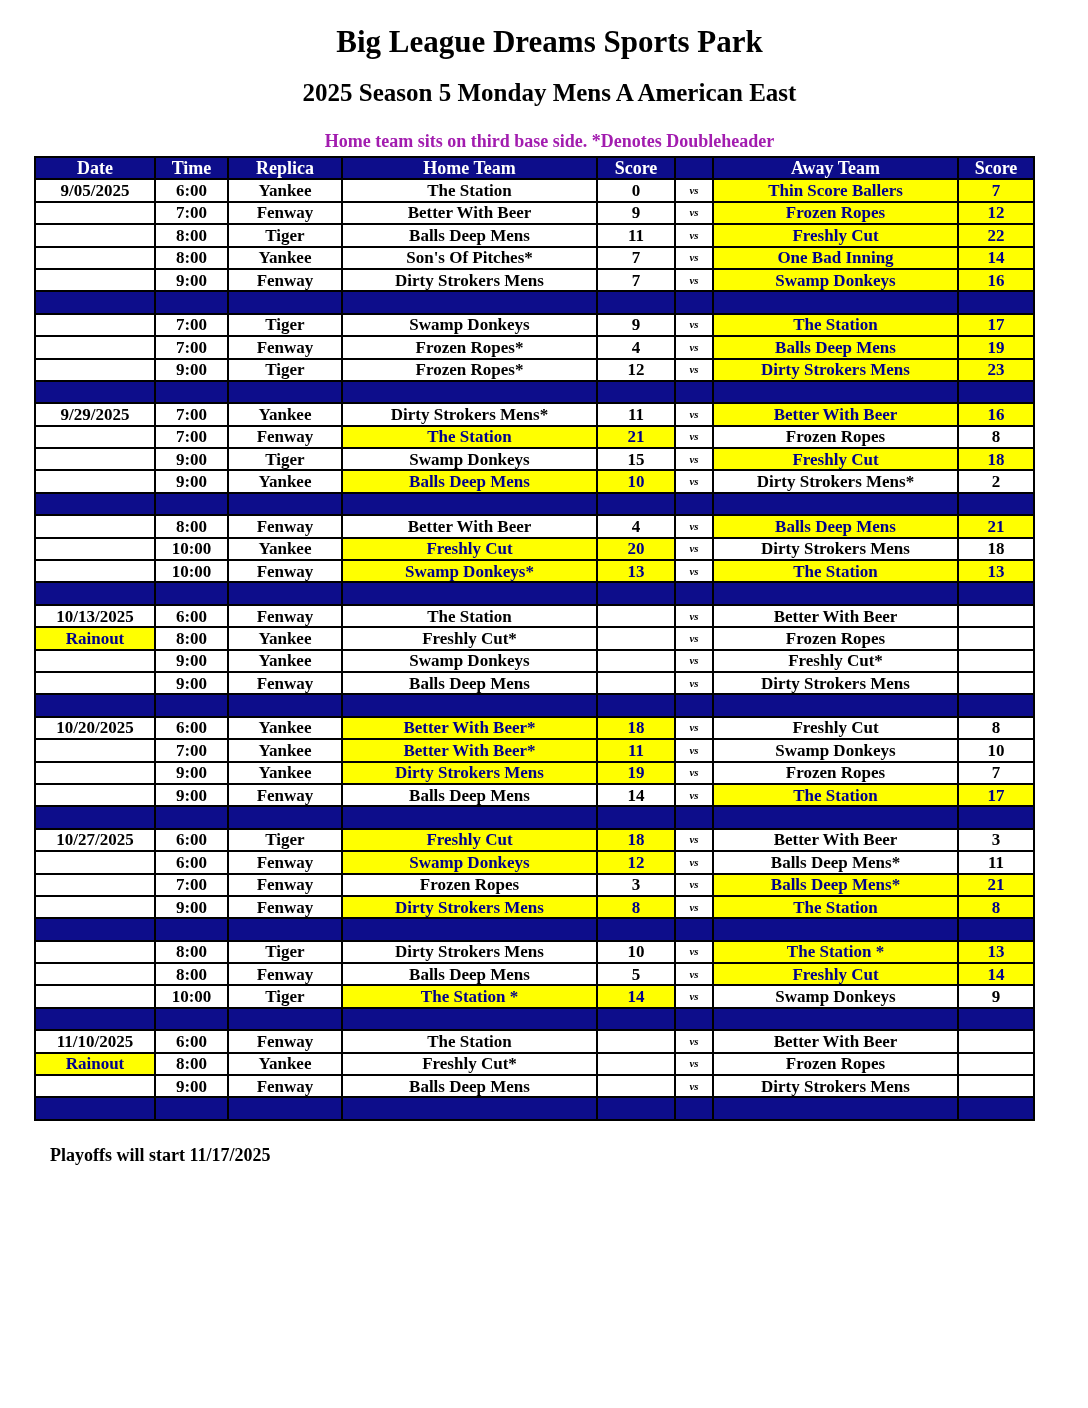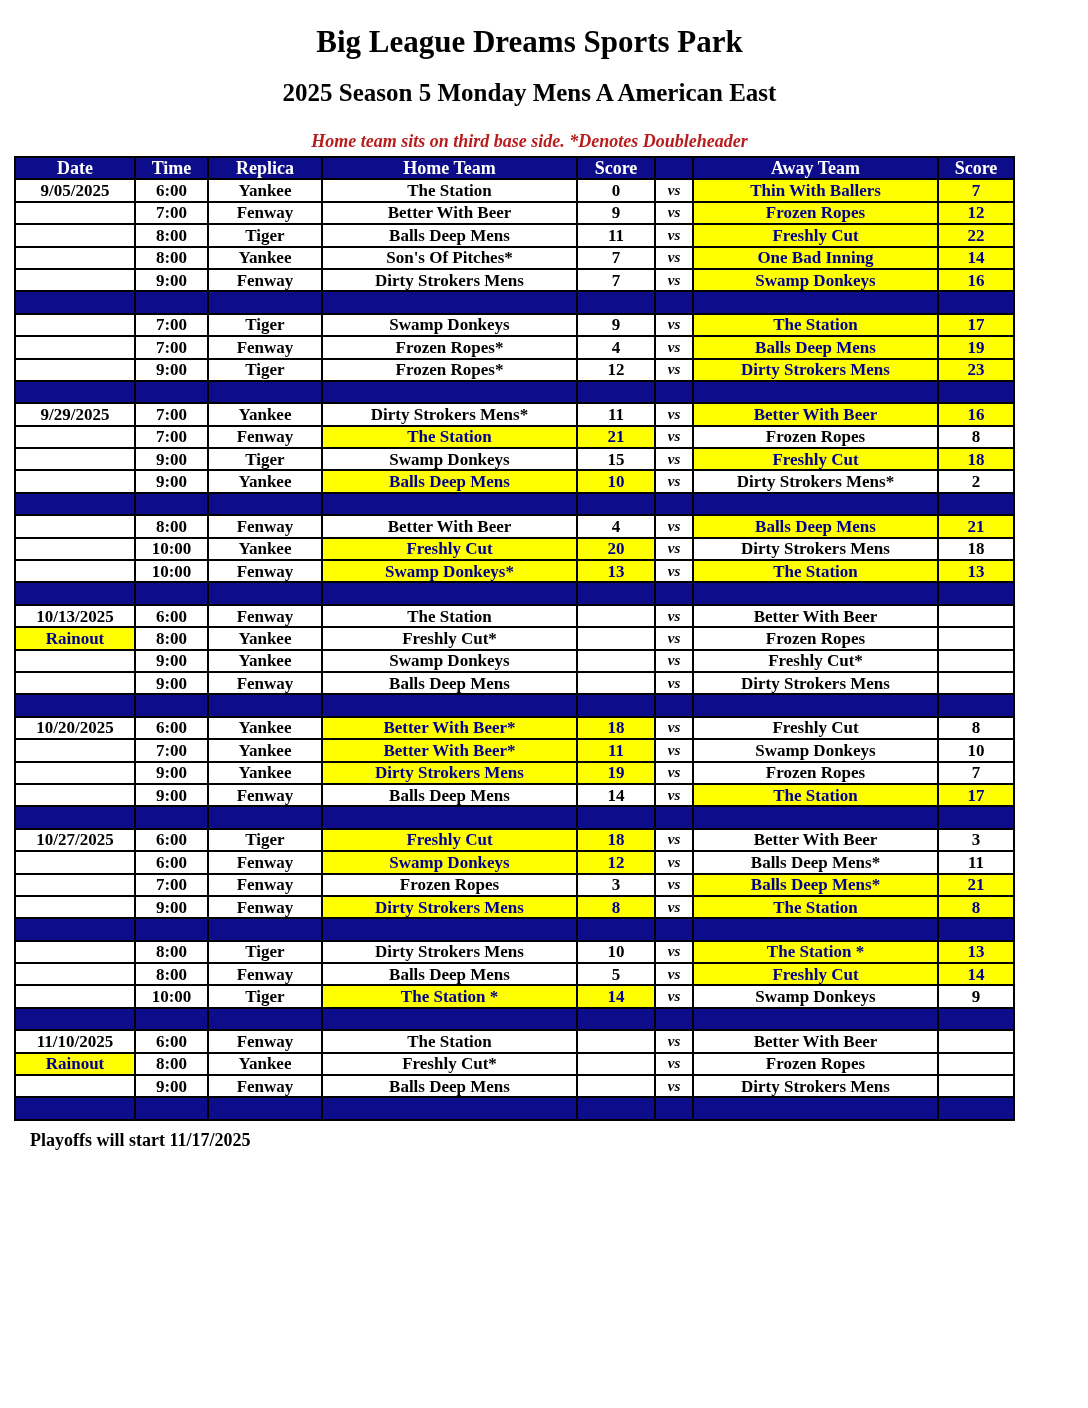--- a/index.html
+++ b/index.html
@@ -3,21 +3,21 @@
 <meta charset="utf-8">
 <style>
   * { box-sizing: border-box; }
   html, body {
     margin: 0; padding: 0;
     width: 1088px; height: 1408px;
     background: #ffffff;
     font-family: "Liberation Serif", serif;
     overflow: hidden;
   }
-  .sheet { width: 1088px; }
+  .sheet { width: 1088px; padding-left: 20px; }
   .header-block {
     margin-left: 30px;
     width: 999px;
     text-align: center;
   }
   .title {
     margin: 0;
     padding-top: 26px;
     font-size: 31px;
     font-weight: bold;
@@ -31,22 +31,21 @@
     font-weight: bold;
     color: #000000;
     line-height: 1.0;
   }
   .note {
     margin: 0;
     padding-top: 16px;
     padding-bottom: 6px;
     font-size: 18px;
     font-weight: bold;
-    font-style: italic;
-    color: #b91c1c;
+    color: #a21caf;
     line-height: 1.0;
   }
   table.schedule {
     margin-left: 14px;
     width: 999px;
     border-collapse: collapse;
     table-layout: fixed;
   }
   table.schedule th, table.schedule td {
     border: 2px solid #000000;
@@ -68,24 +67,24 @@
   }
   table.schedule td.hl {
     background: var(--yellow);
     color: var(--navy-text);
   }
   table.schedule tr.sep td {
     background: var(--navy);
   }
   table.schedule td.vs {
     font-style: italic;
-    font-size: 15px;
+    font-size: 11px;
   }
   .footer-note {
-    margin: 1px;
+    margin: 16px;
     margin-left: 30px;
     padding-top: 8px;
     font-size: 18px;
     font-weight: bold;
     color: #000000;
   }
 </style>
 </head>
 <body>
 
@@ -121,21 +120,21 @@
       </tr>
     </thead>
     <tbody>
         <tr>
           <td>9/05/2025</td>
           <td>6:00</td>
           <td>Yankee</td>
           <td>The Station</td>
           <td>0</td>
           <td class="vs">vs</td>
-          <td class="hl">Thin With Ballers</td>
+          <td class="hl">Thin Score Ballers</td>
           <td class="hl">7</td>
         </tr>
         <tr>
           <td></td>
           <td>7:00</td>
           <td>Fenway</td>
           <td>Better With Beer</td>
           <td>9</td>
           <td class="vs">vs</td>
           <td class="hl">Frozen Ropes</td>

